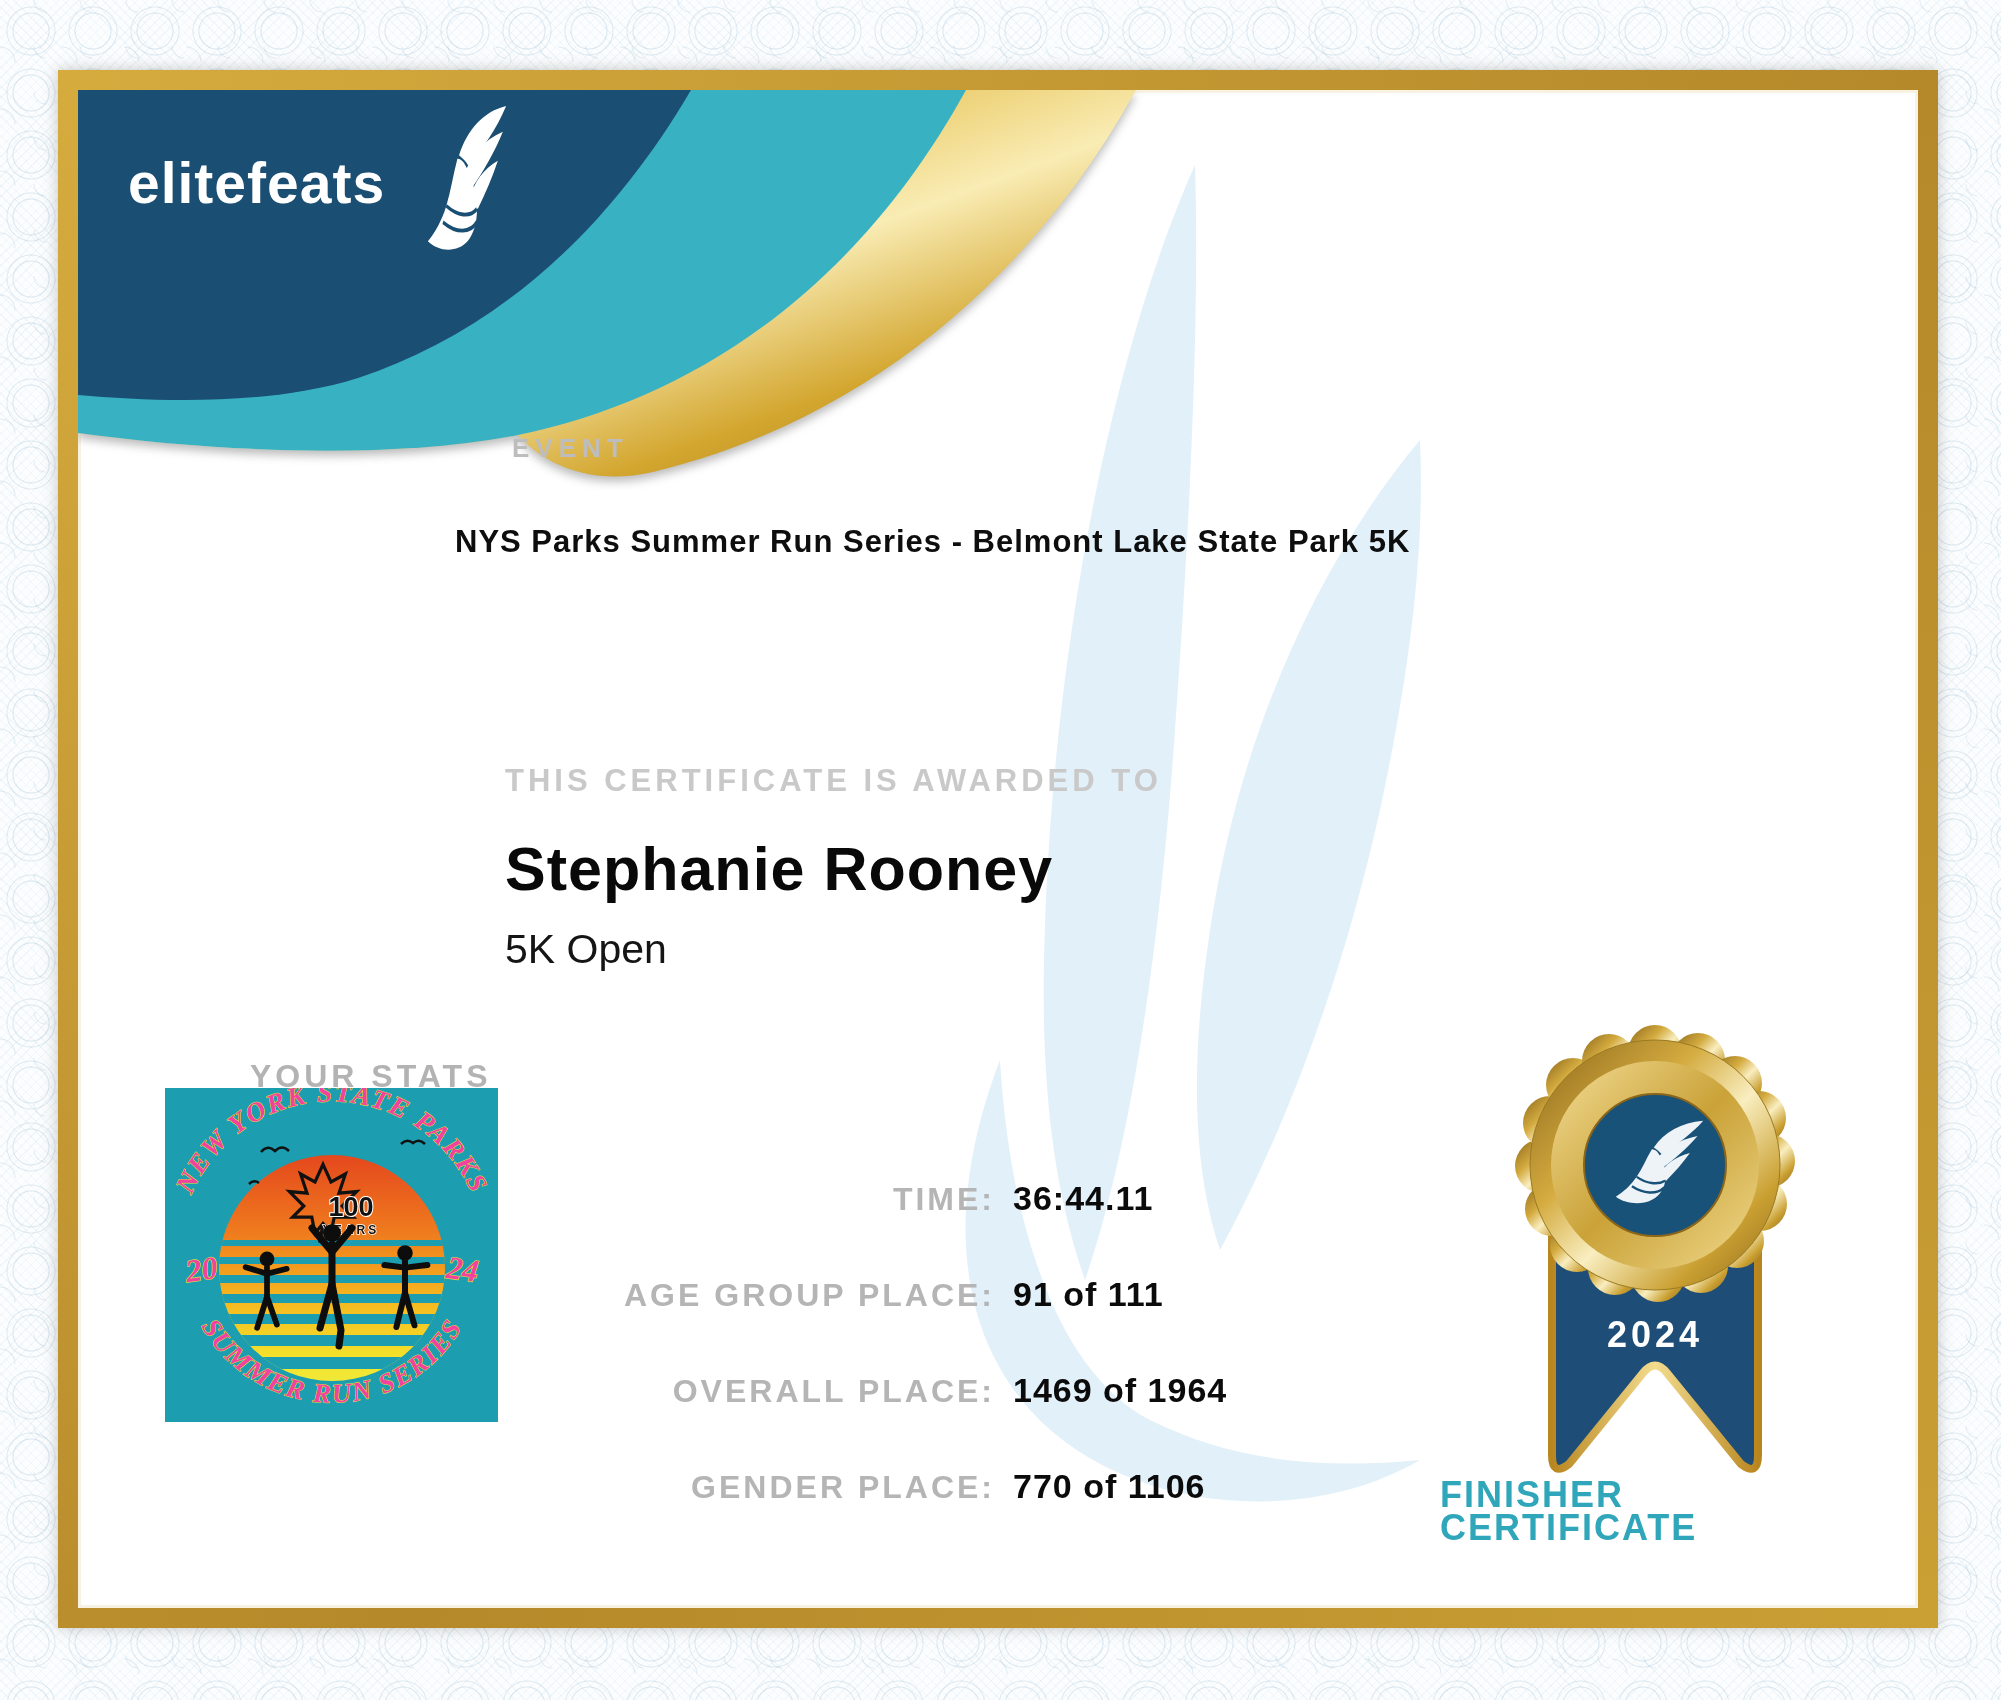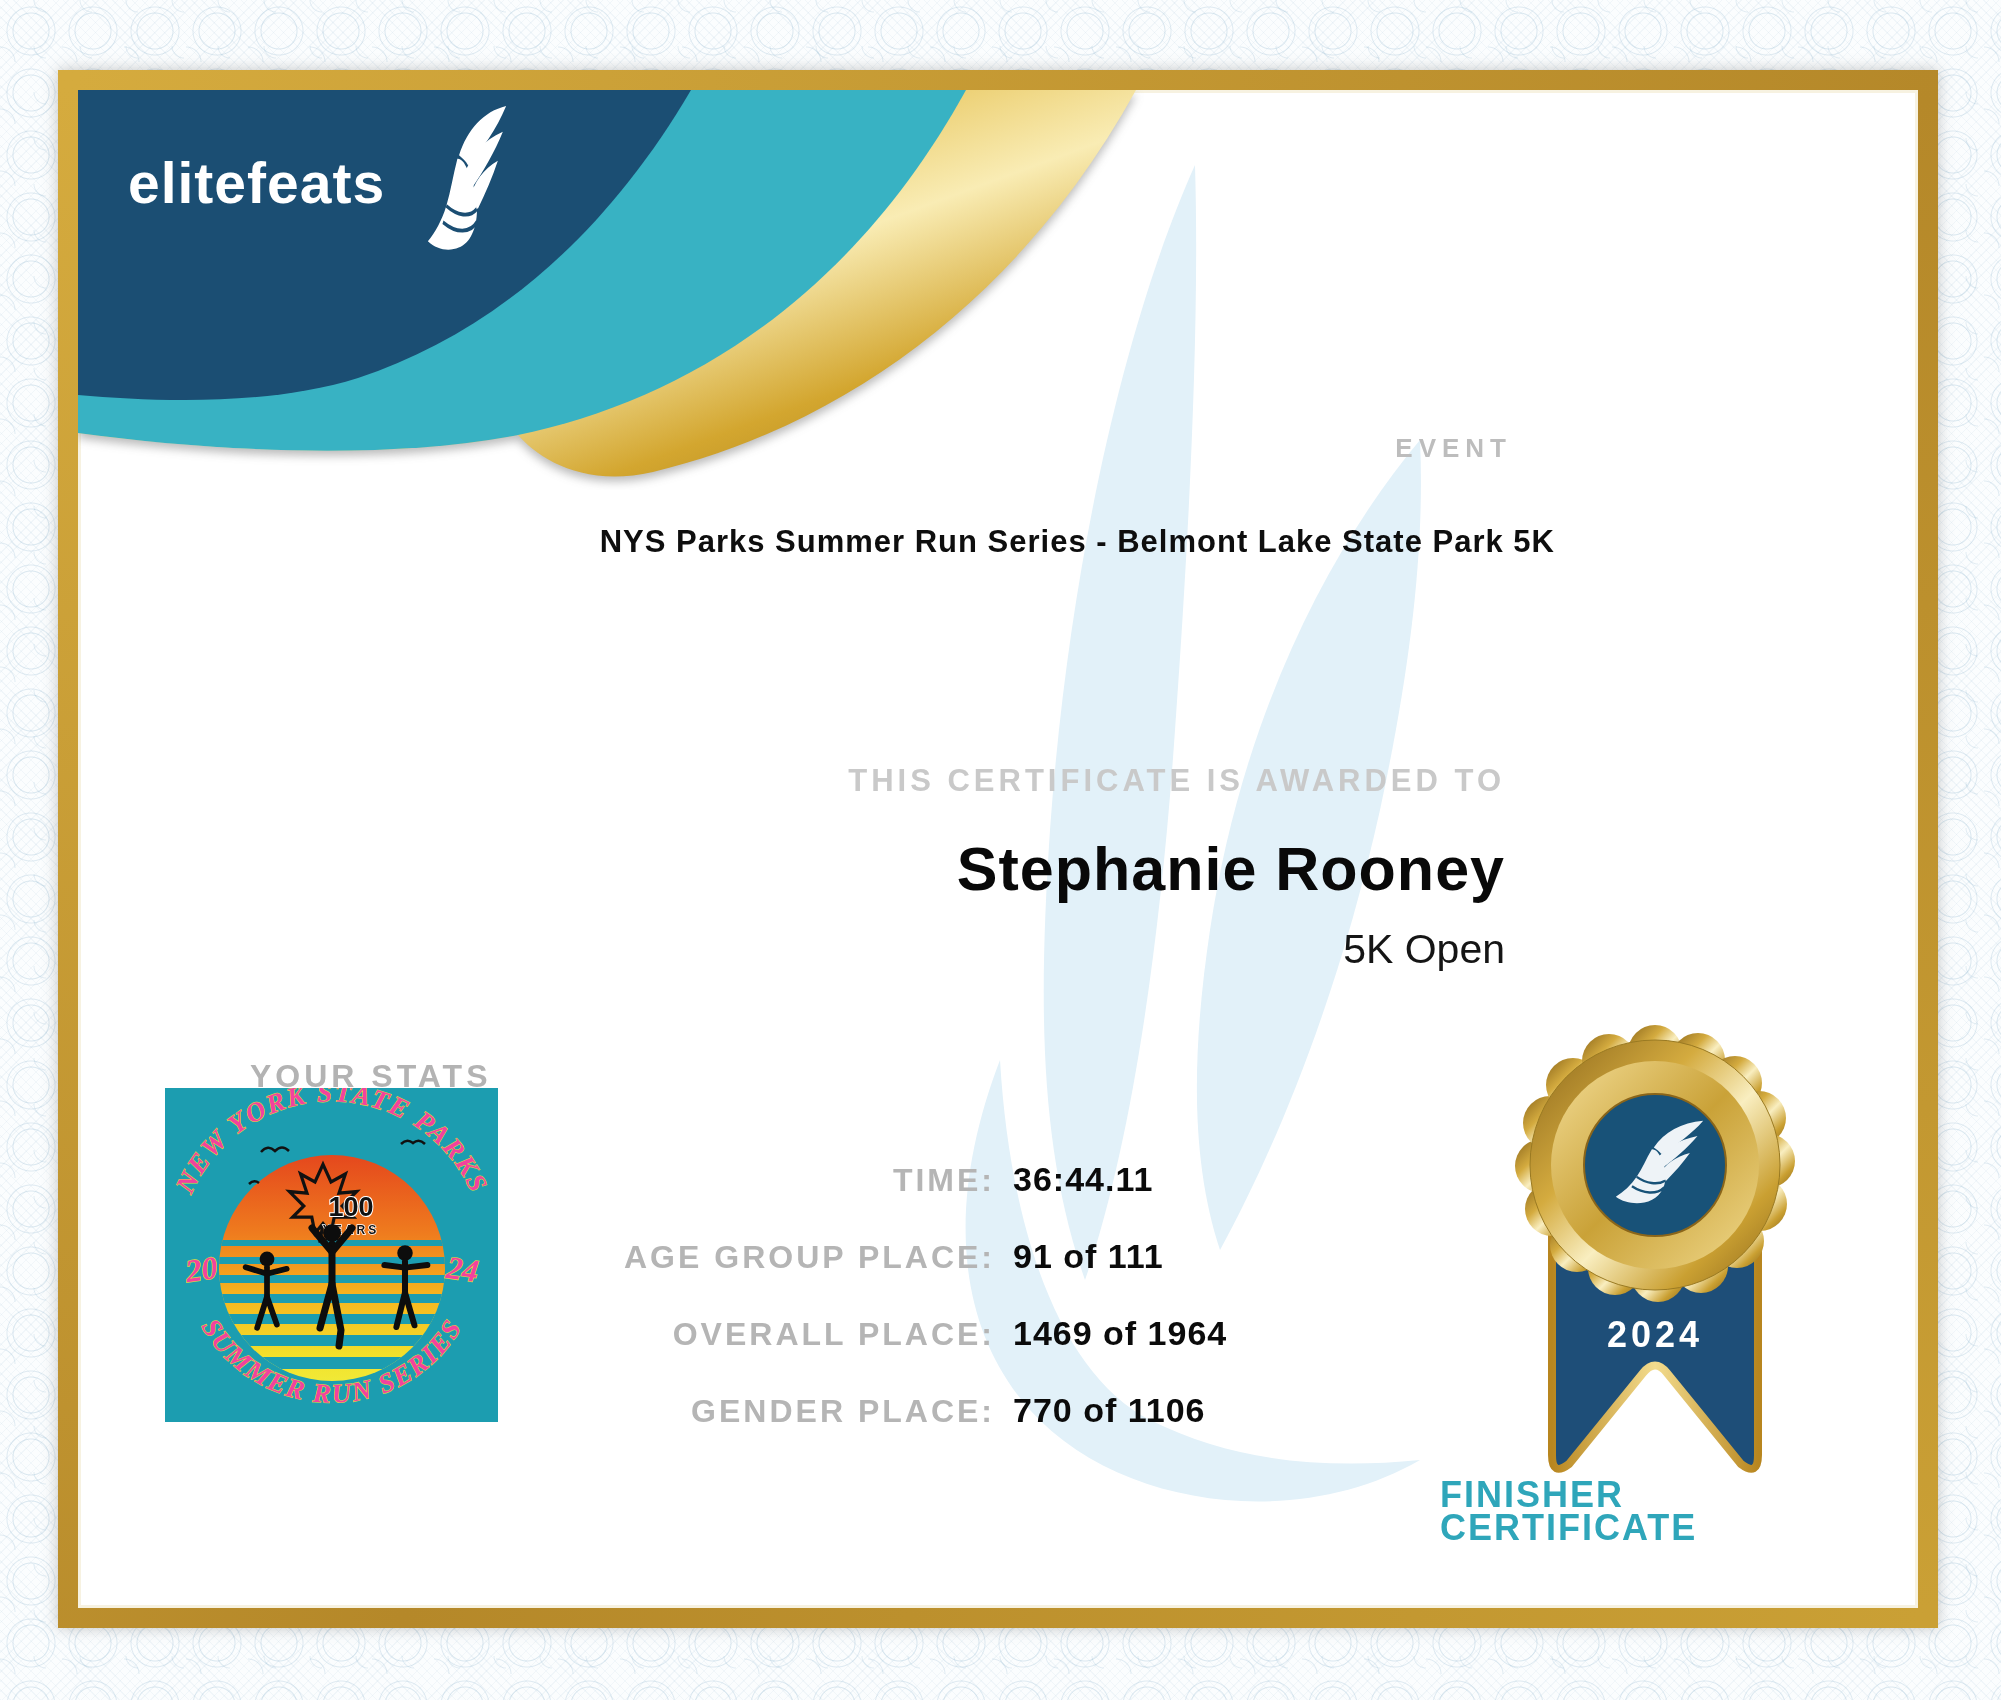--- a/index.html
+++ b/index.html
@@ -18,35 +18,35 @@
     background-size:62px 62px,62px 62px,46px 46px,auto,auto;}
 
   
   .frame{position:absolute;left:58px;top:70px;width:1880px;height:1558px;box-sizing:border-box;
     border:20px solid #c49b31;
     border-image:linear-gradient(135deg,#d5ab3e,#b58829 55%,#caa035) 1;
     background:#ffffff;
     box-shadow:0 0 14px rgba(90,90,90,.35), inset 0 0 0 3px #f7f2e1;}
 
   .abs{position:absolute;}
-  .center{text-align:right;}
+  .center{text-align:left;}
 
   .event-label{left:512px;top:433px;width:1000px;font-size:26px;font-weight:700;
     letter-spacing:6px;color:#bdbdbd;}
   .event-title{left:455px;top:524px;width:1100px;font-size:31px;font-weight:700;
     letter-spacing:1px;color:#0e0e0e;}
   .awarded-intro{left:505px;top:763px;width:1000px;font-size:31px;font-weight:700;
     letter-spacing:4px;color:#c9c9c9;}
   .recipient{left:505px;top:834px;width:1000px;font-size:61px;font-weight:700;color:#090909;letter-spacing:1px;}
   .division{left:505px;top:926px;width:1000px;font-size:41px;font-weight:400;color:#151515;}
 
   .stats-heading{left:250px;top:1058px;width:745px;text-align:left;font-size:32px;font-weight:700;
     letter-spacing:4px;color:#b3b3b3;}
   .stats{left:250px;top:1160px;width:1050px;}
-  .stat-row{display:flex;align-items:baseline;height:77px;}
+  .stat-row{display:flex;align-items:baseline;height:77px;margin-top:19px;}
   .stat-label{width:745px;text-align:right;font-size:32px;font-weight:700;letter-spacing:3px;color:#b5b5b5;}
   .stat-value{margin-left:18px;font-size:34px;font-weight:700;color:#0b0b0b;letter-spacing:1px;white-space:nowrap;}
 
   .brand-wordmark{left:128px;top:150px;font-size:57px;font-weight:700;color:#ffffff;letter-spacing:1px;}
 
   .finisher-caption{left:1440px;top:1478px;width:500px;text-align:left;
     font-size:36px;font-weight:700;letter-spacing:2px;color:#2fa6ba;line-height:33px;}
 
   svg text{font-family:"Liberation Sans", sans-serif;}
   .arc-script{font-family:"Liberation Serif", serif;font-style:italic;font-weight:700;}

